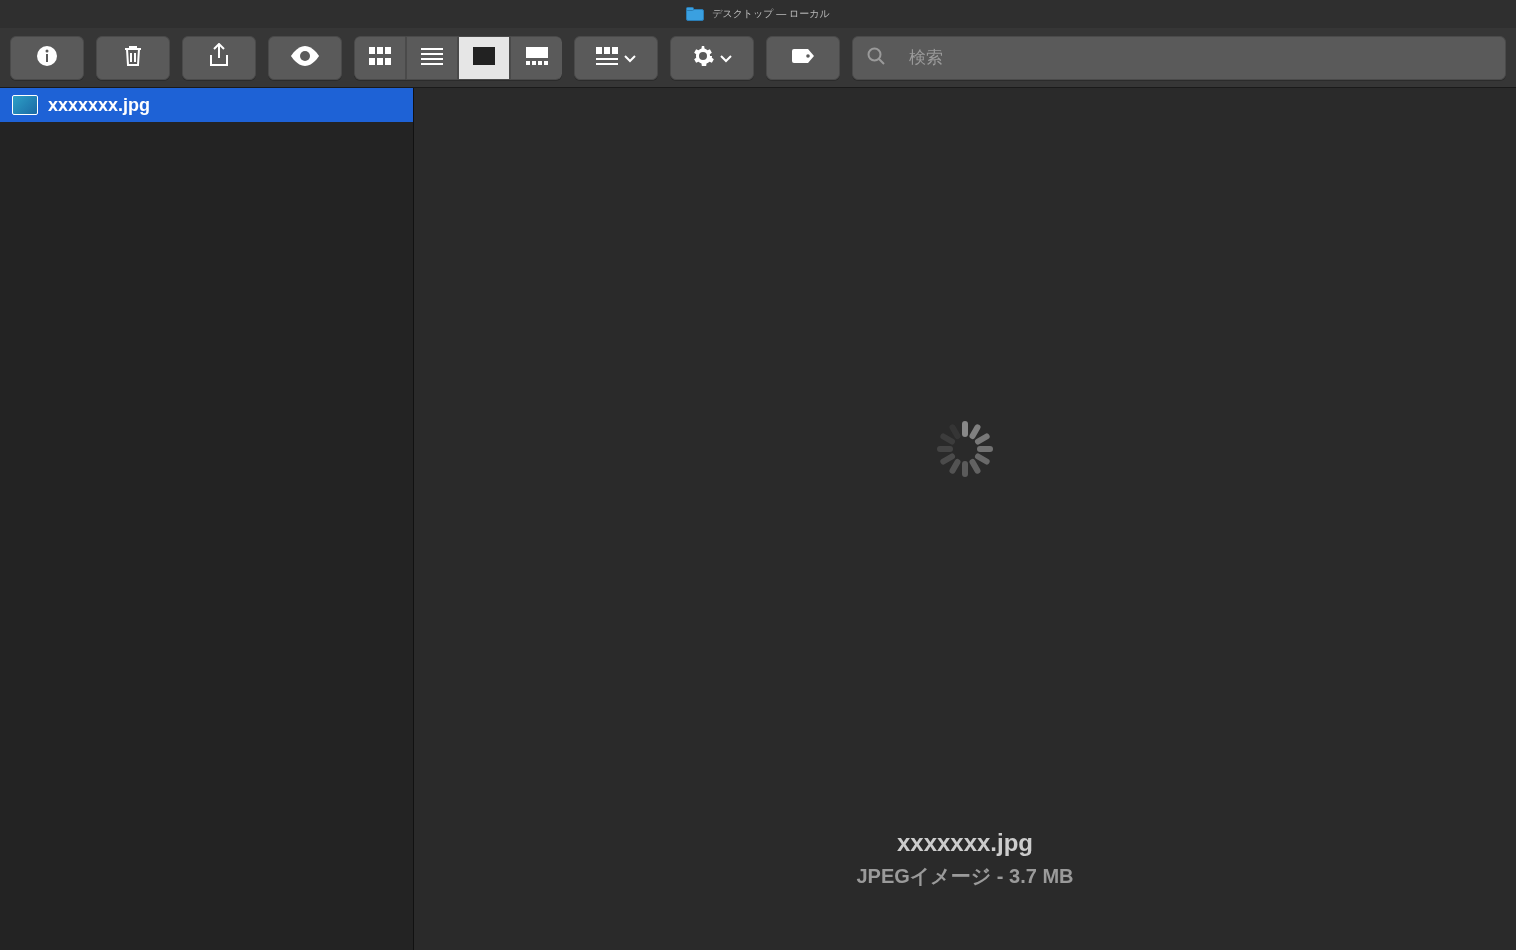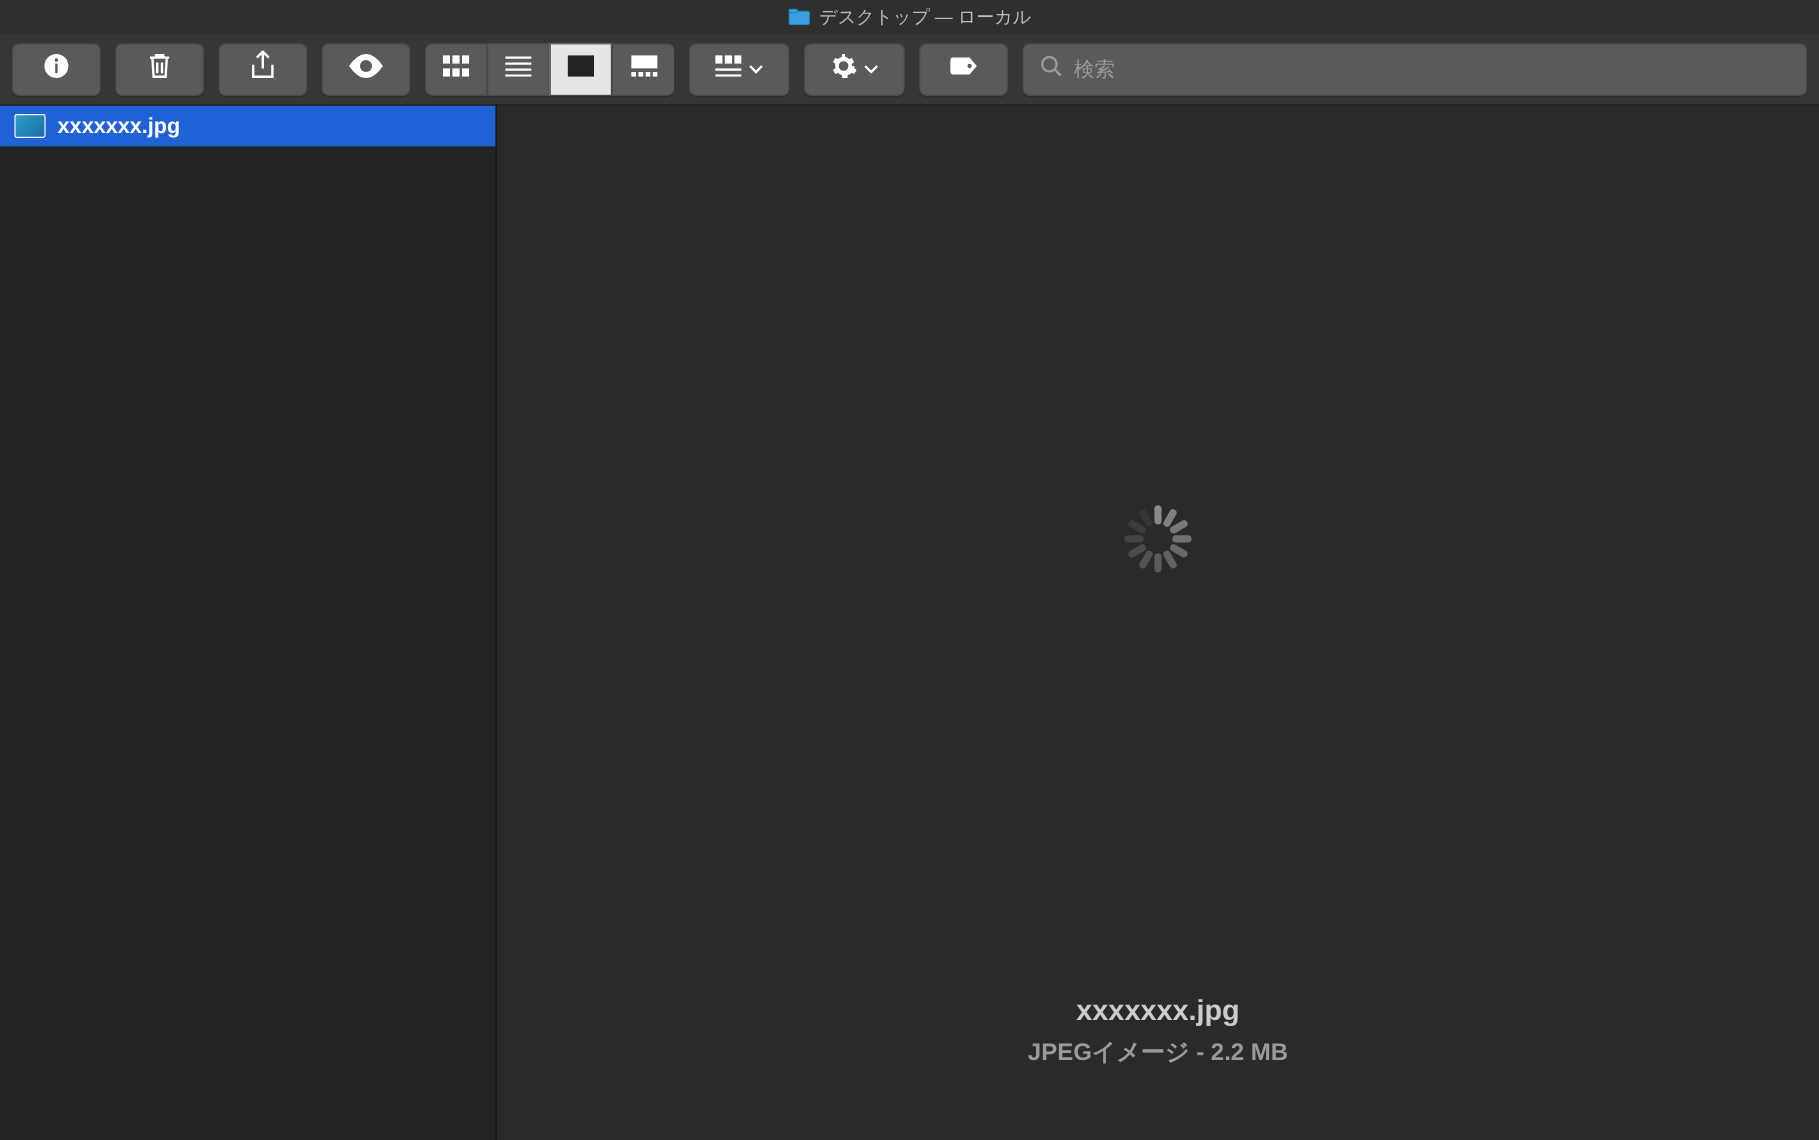--- a/index.html
+++ b/index.html
@@ -12,21 +12,21 @@
       flex-direction: column;
     }
 
     .titlebar {
       height: 28px;
       background: #2f2f2f;
       display: flex;
       align-items: center;
       justify-content: center;
       gap: 8px;
-      font-size: 15px;
+      font-size: 10px;
       color: #bbb;
     }
     .titlebar svg { display: block; }
 
     .toolbar {
       height: 60px;
       background: #363636;
       border-bottom: 1px solid #1a1a1a;
       display: flex;
       align-items: center;
@@ -53,21 +53,21 @@
     .btn-with-chevron { width: 84px; gap: 6px; }
     .search-wrap {
       flex: 1;
       height: 44px;
       background: #5a5a5a;
       border: 1px solid #4a4a4a;
       border-radius: 6px;
       display: flex;
       align-items: center;
       padding: 0 14px;
-      gap: 10px;
+      gap: 24px;
       box-shadow: 0 1px 0 rgba(0,0,0,0.2);
     }
     .search-wrap input {
       flex: 1;
       background: transparent;
       border: none;
       outline: none;
       color: #ddd;
       font-size: 17px;
     }
@@ -322,16 +322,16 @@
         <div></div>
       <div></div>
         <div></div>
         <div></div>
         <div></div>
         <div></div>
         <div></div>
     </div>
     <div class="preview-meta">
       <div class="preview-filename">xxxxxxx.jpg</div>
-      <div class="preview-sub">JPEGイメージ - 2.2 MB</div>
+      <div class="preview-sub">JPEGイメージ - 3.7 MB</div>
     </div>
   </div>
 </div>
 
 </body></html>

